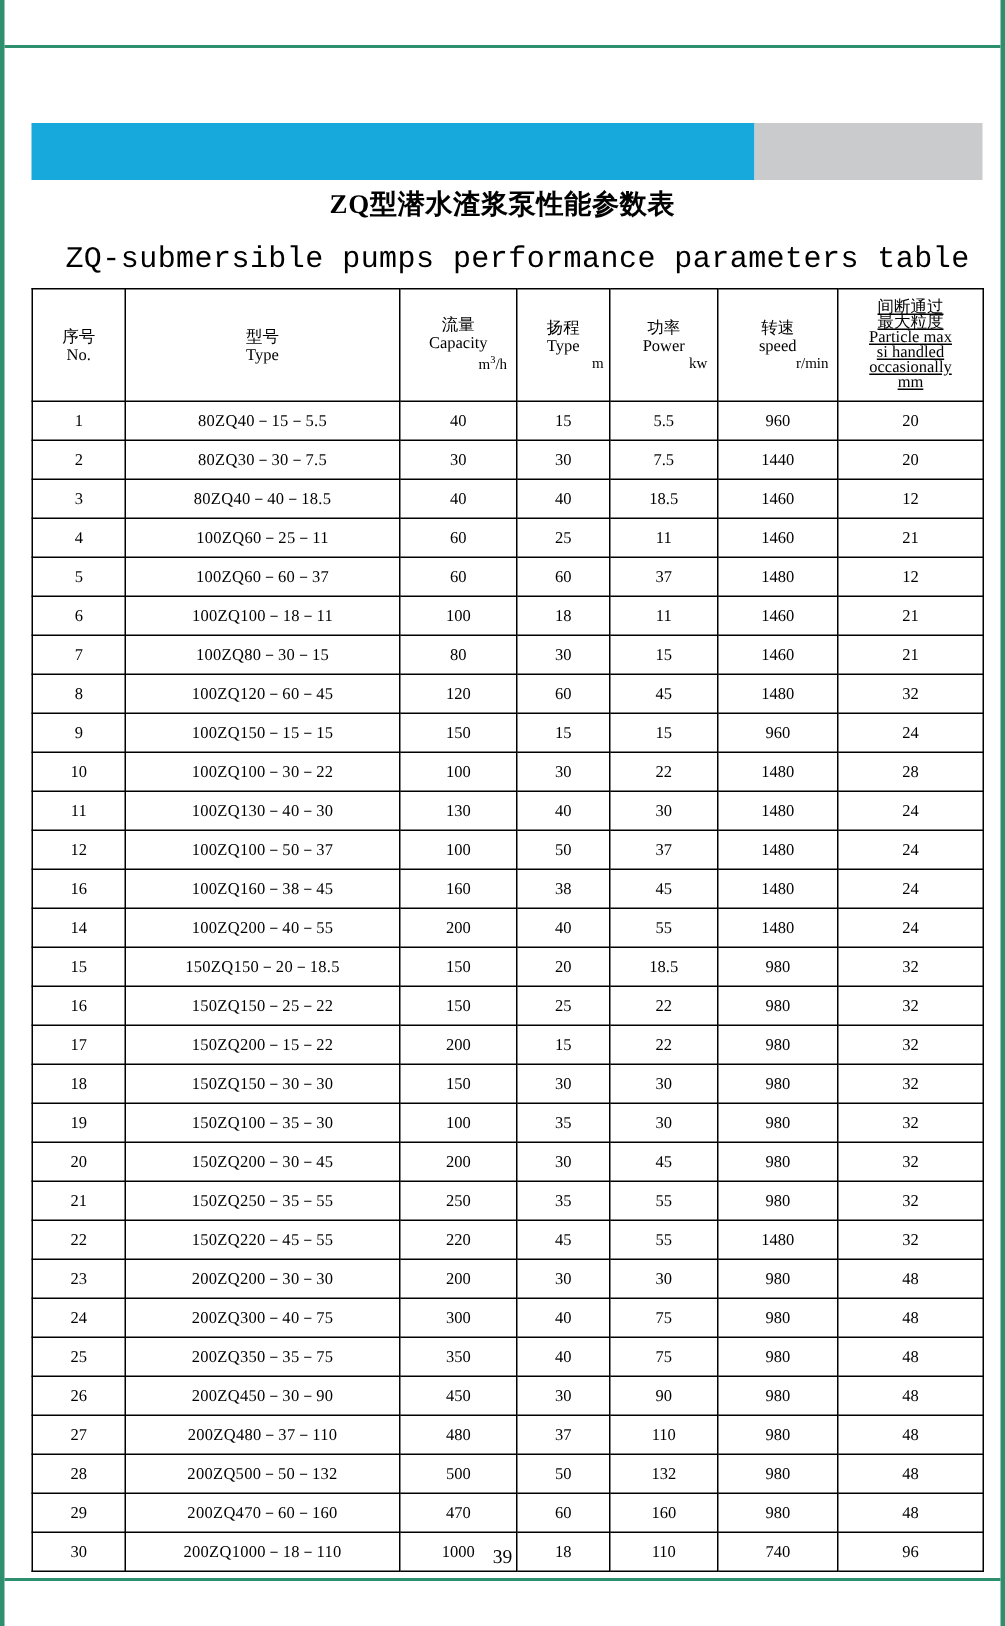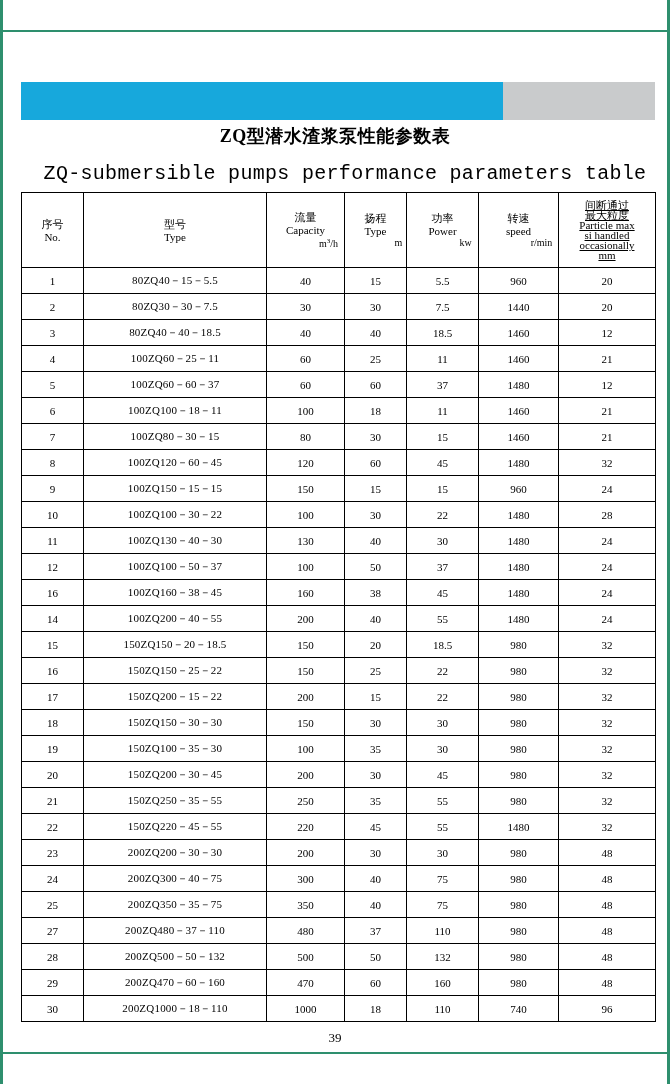--- a/index.html
+++ b/index.html
@@ -430,20 +430,29 @@
         <tr>
           <td>25</td>
           <td class="type-col">200ZQ350－35－75</td>
           <td>350</td>
           <td>40</td>
           <td>75</td>
           <td>980</td>
           <td>48</td>
         </tr>
         <tr>
+          <td>26</td>
+          <td class="type-col">200ZQ450－30－90</td>
+          <td>450</td>
+          <td>30</td>
+          <td>90</td>
+          <td>980</td>
+          <td>48</td>
+        </tr>
+        <tr>
           <td>27</td>
           <td class="type-col">200ZQ480－37－110</td>
           <td>480</td>
           <td>37</td>
           <td>110</td>
           <td>980</td>
           <td>48</td>
         </tr>
         <tr>
           <td>28</td>

